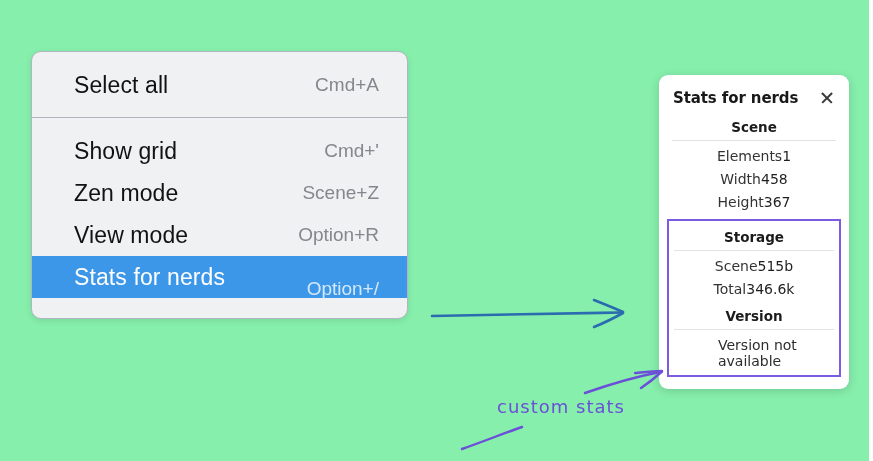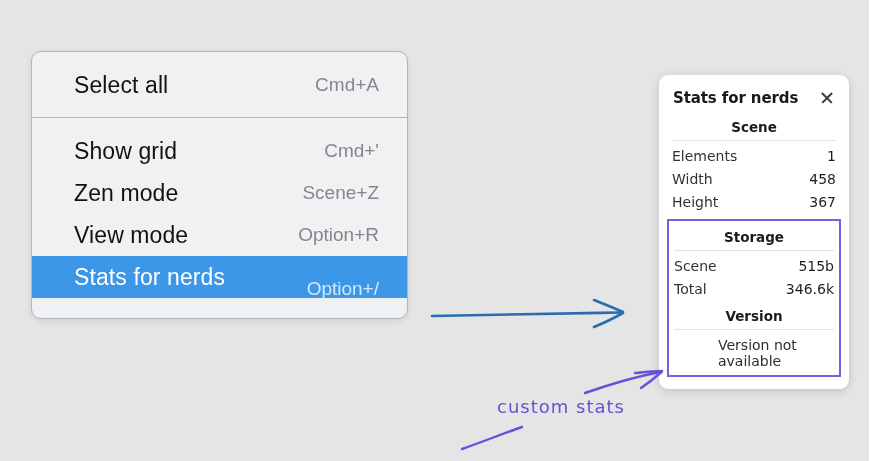--- a/index.html
+++ b/index.html
@@ -9,21 +9,21 @@
     background: #ffffff;
   }
   body {
     font-family: "Liberation Sans", sans-serif;
     -webkit-font-smoothing: antialiased;
   }
   #canvas {
     position: relative;
     width: 869px;
     height: 461px;
-    background: #e5e5e5;
+    background: #86efac;
     overflow: hidden;
   }
 
   
   #context-menu {
     position: absolute;
     left: 31px;
     top: 51px;
     width: 375px;
     background: #F0F1F3;
@@ -117,21 +117,21 @@
     color: #1b1b1b;
     padding: 12px 0 5px 0;
   }
   .group-rule {
     height: 1px;
     background: #E2E2E2;
     margin: 0 0 3px 0;
   }
   .stat-row {
     display: flex;
-    justify-content: space-between;
+    justify-content: center;
     align-items: baseline;
     font-size: 14px;
     color: #2d2d2d;
     padding: 3.5px 0;
   }
   .stat-row .k { color: #333333; }
   .stat-row .v { color: #1f1f1f; }
   .stat-note {
     font-size: 14px;
     color: #2d2d2d;

